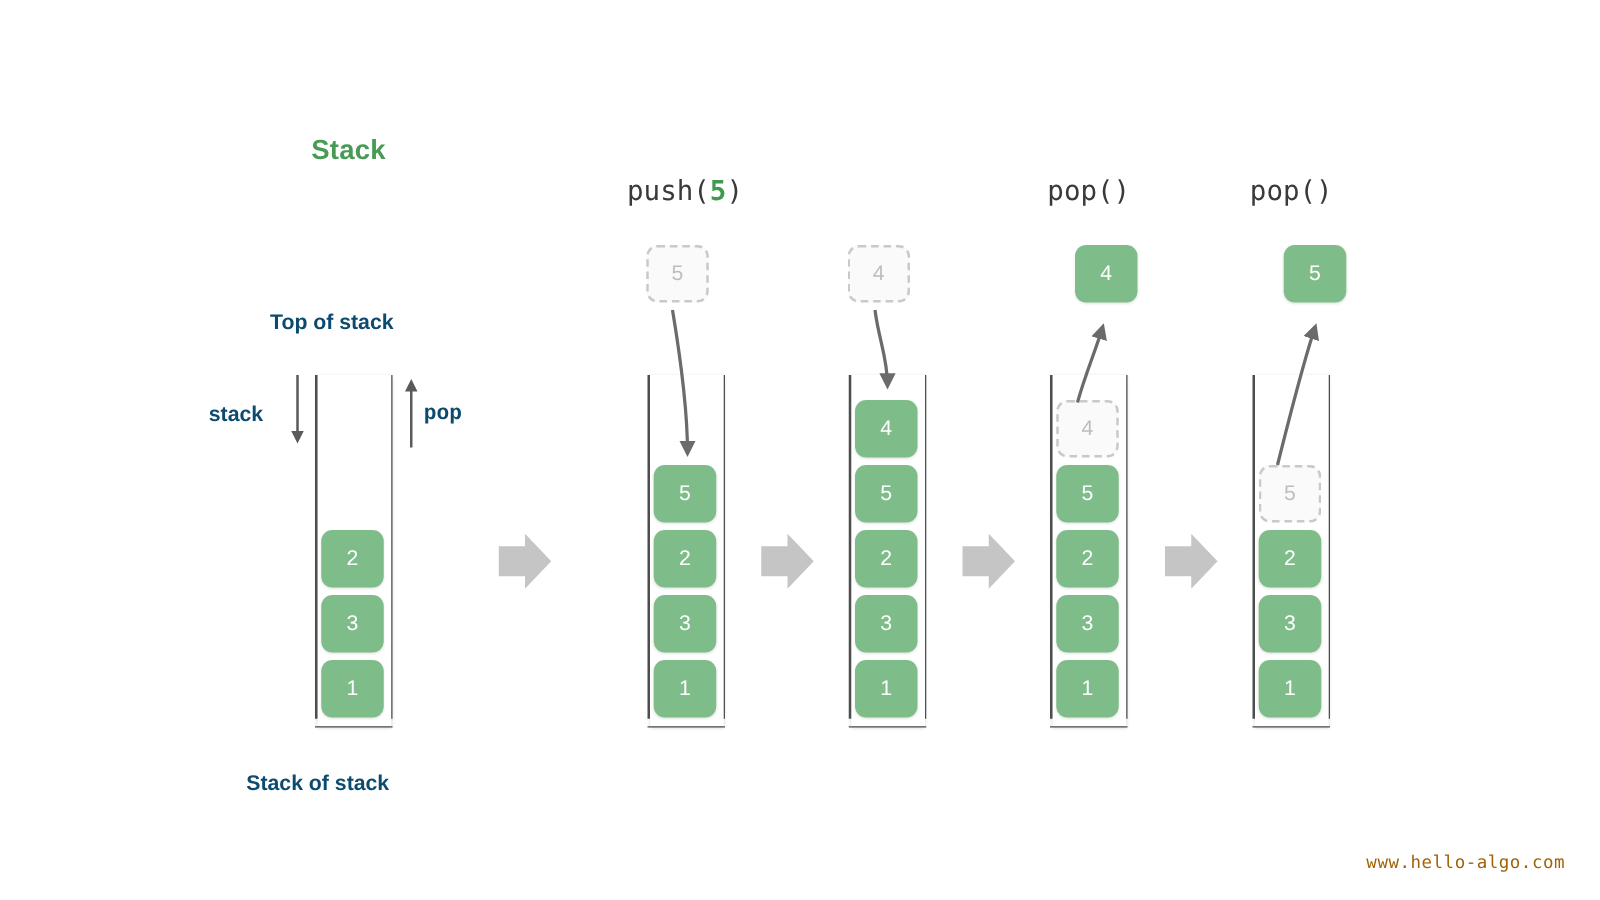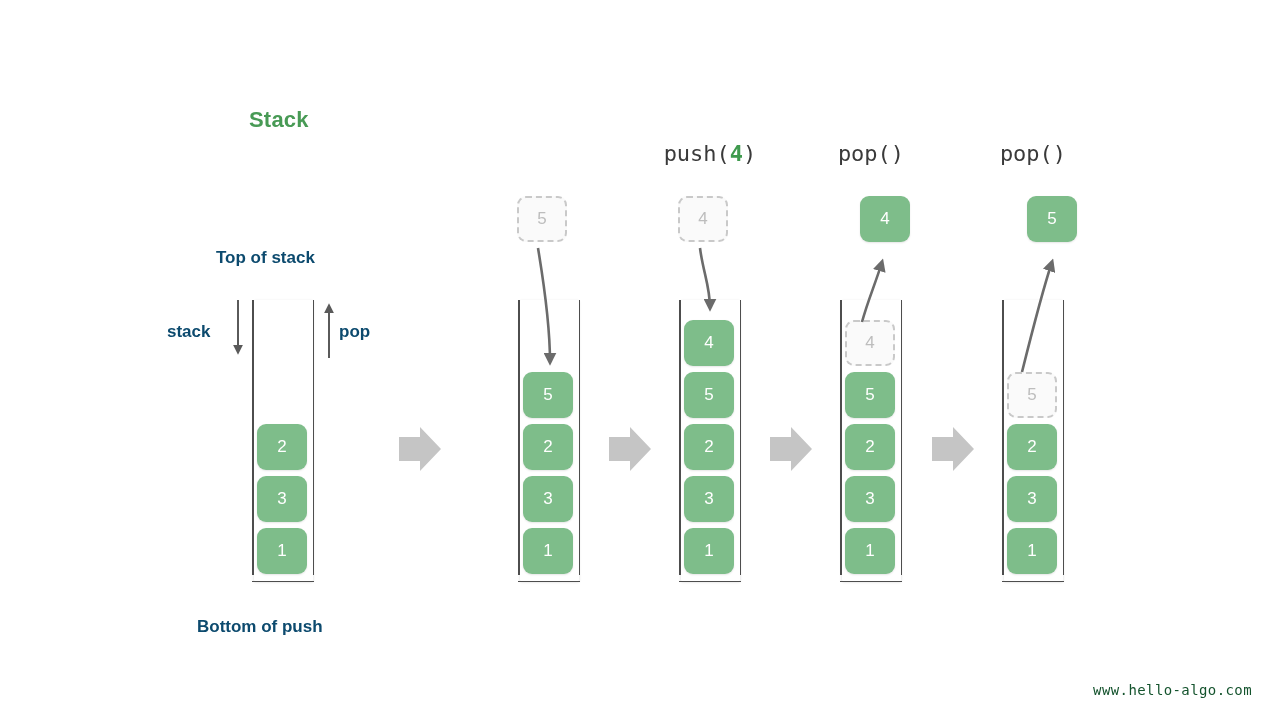--- a/index.html
+++ b/index.html
@@ -39,21 +39,21 @@
   .caption {
     position: absolute;
     font-size: 17px;
     font-weight: bold;
     color: #0c4a6e;
     white-space: nowrap;
   }
   .caption-top    { left: 216px; top: 248px; }
   .caption-bottom { left: 197px; top: 617px; }
   .caption-push   { left: 167px; top: 322px; }
-  .caption-pop    { left: 339px; top: 322px; }
+  .caption-pop    { left: 339px; top: 322px; font-family: Liberation Mono, monospace; }
 
   
   .op-header {
     position: absolute;
     top: 141px;
     width: 170px;
     text-align: center;
     font-family: "DejaVu Sans Mono", "Liberation Mono", monospace;
     font-size: 22px;
     color: #3a3a3a;
@@ -151,39 +151,39 @@
     pointer-events: none;
   }
 
   
   .watermark {
     position: absolute;
     right: 28px;
     bottom: 22px;
     font-family: "DejaVu Sans Mono", "Liberation Mono", monospace;
     font-size: 14px;
-    color: #14532d;
+    color: #a16207;
     letter-spacing: 0.4px;
     white-space: nowrap;
   }
 </style>
 </head>
 <body>
 
 <div class="canvas">
 
   <div class="title">Stack</div>
 
   <div class="caption caption-top">Top of stack</div>
-  <div class="caption caption-bottom">Bottom of push</div>
+  <div class="caption caption-bottom">Stack of stack</div>
   <div class="caption caption-push">stack</div>
   <div class="caption caption-pop">pop</div>
 
-  <div class="op-header" style="left:625px">
-    <span>push(</span><span class="arg">4</span><span>)</span>
+  <div class="op-header" style="left:463px">
+    <span>push(</span><span class="arg">5</span><span>)</span>
   </div>
   <div class="op-header" style="left:786px">
     <span>pop(</span><span class="arg"></span><span>)</span>
   </div>
   <div class="op-header" style="left:948px">
     <span>pop(</span><span class="arg"></span><span>)</span>
   </div>
 
   <div class="float-cell ghost" style="left:517px; top:196px;">5</div>
   <div class="float-cell ghost" style="left:678px; top:196px;">4</div>

